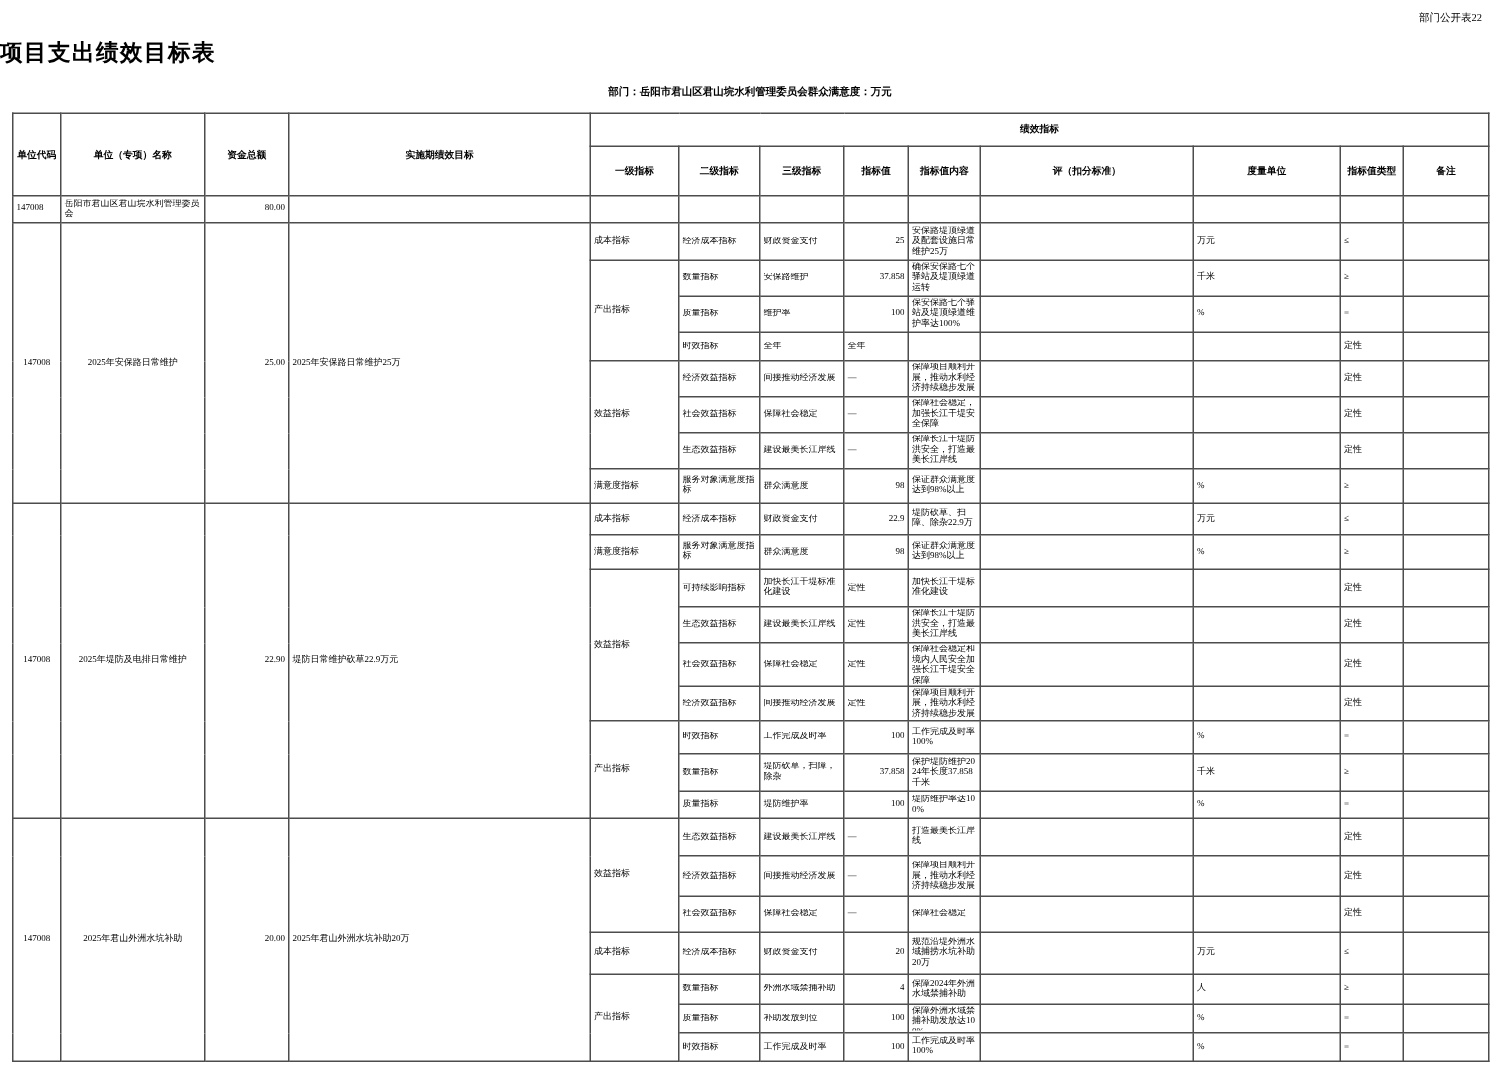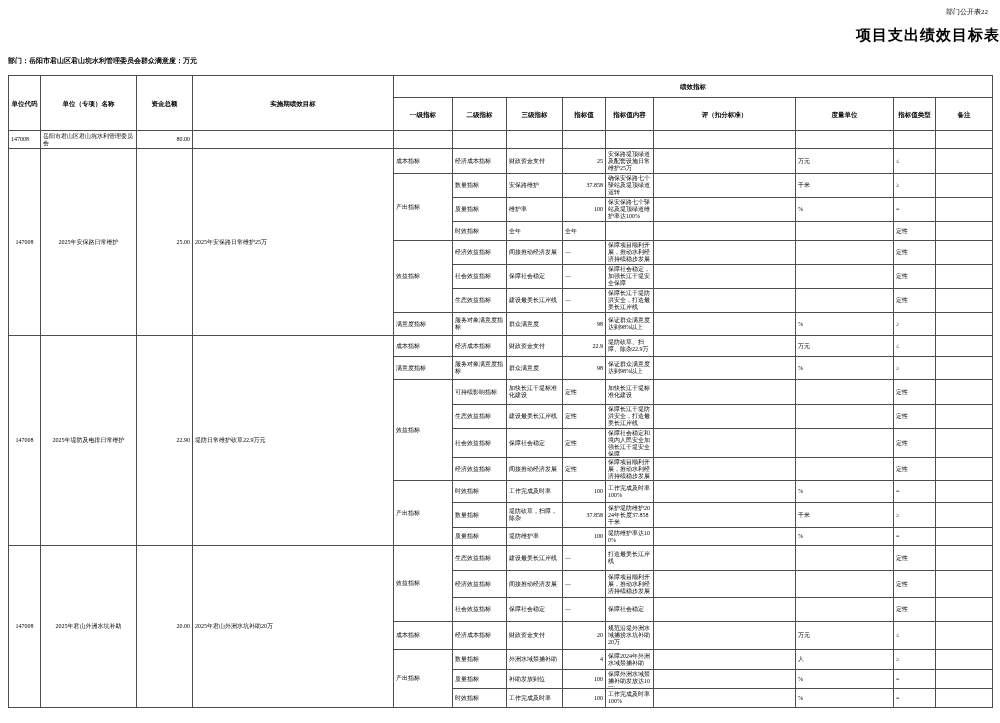--- a/index.html
+++ b/index.html
@@ -6,28 +6,27 @@
   .page {
     position:relative; width:1000px; height:723px; background:#ffffff;
     font-family:"Liberation Serif","DejaVu Serif",serif; color:#000;
     overflow:hidden;
   }
   .corner-label {
     position:absolute; top:8px; right:12px;
     font-size:7px; line-height:8px;
   }
   .page-title {
-    position:absolute; top:26px; left:0; right:0; text-align:right;
+    position:absolute; top:26px; left:0; right:0; text-align:left;
     font-size:15px; font-weight:bold; letter-spacing:1px;
     font-family:"Liberation Sans","DejaVu Sans",sans-serif;
-    padding-left:16px;
   }
   .meta-row {
     position:absolute; top:57px; left:8px; width:984px;
-    display:flex; justify-content:flex-start;
+    display:flex; justify-content:center;
     font-size:7px; font-weight:bold; line-height:9px;
   }
   table.perf {
     position:absolute; top:75px; left:8px; width:984px;
     border-collapse:collapse; table-layout:fixed;
     background:#fff;
   }
   table.perf th, table.perf td {
     border:1px solid #4d4d4d;
     padding:1px 2px;

